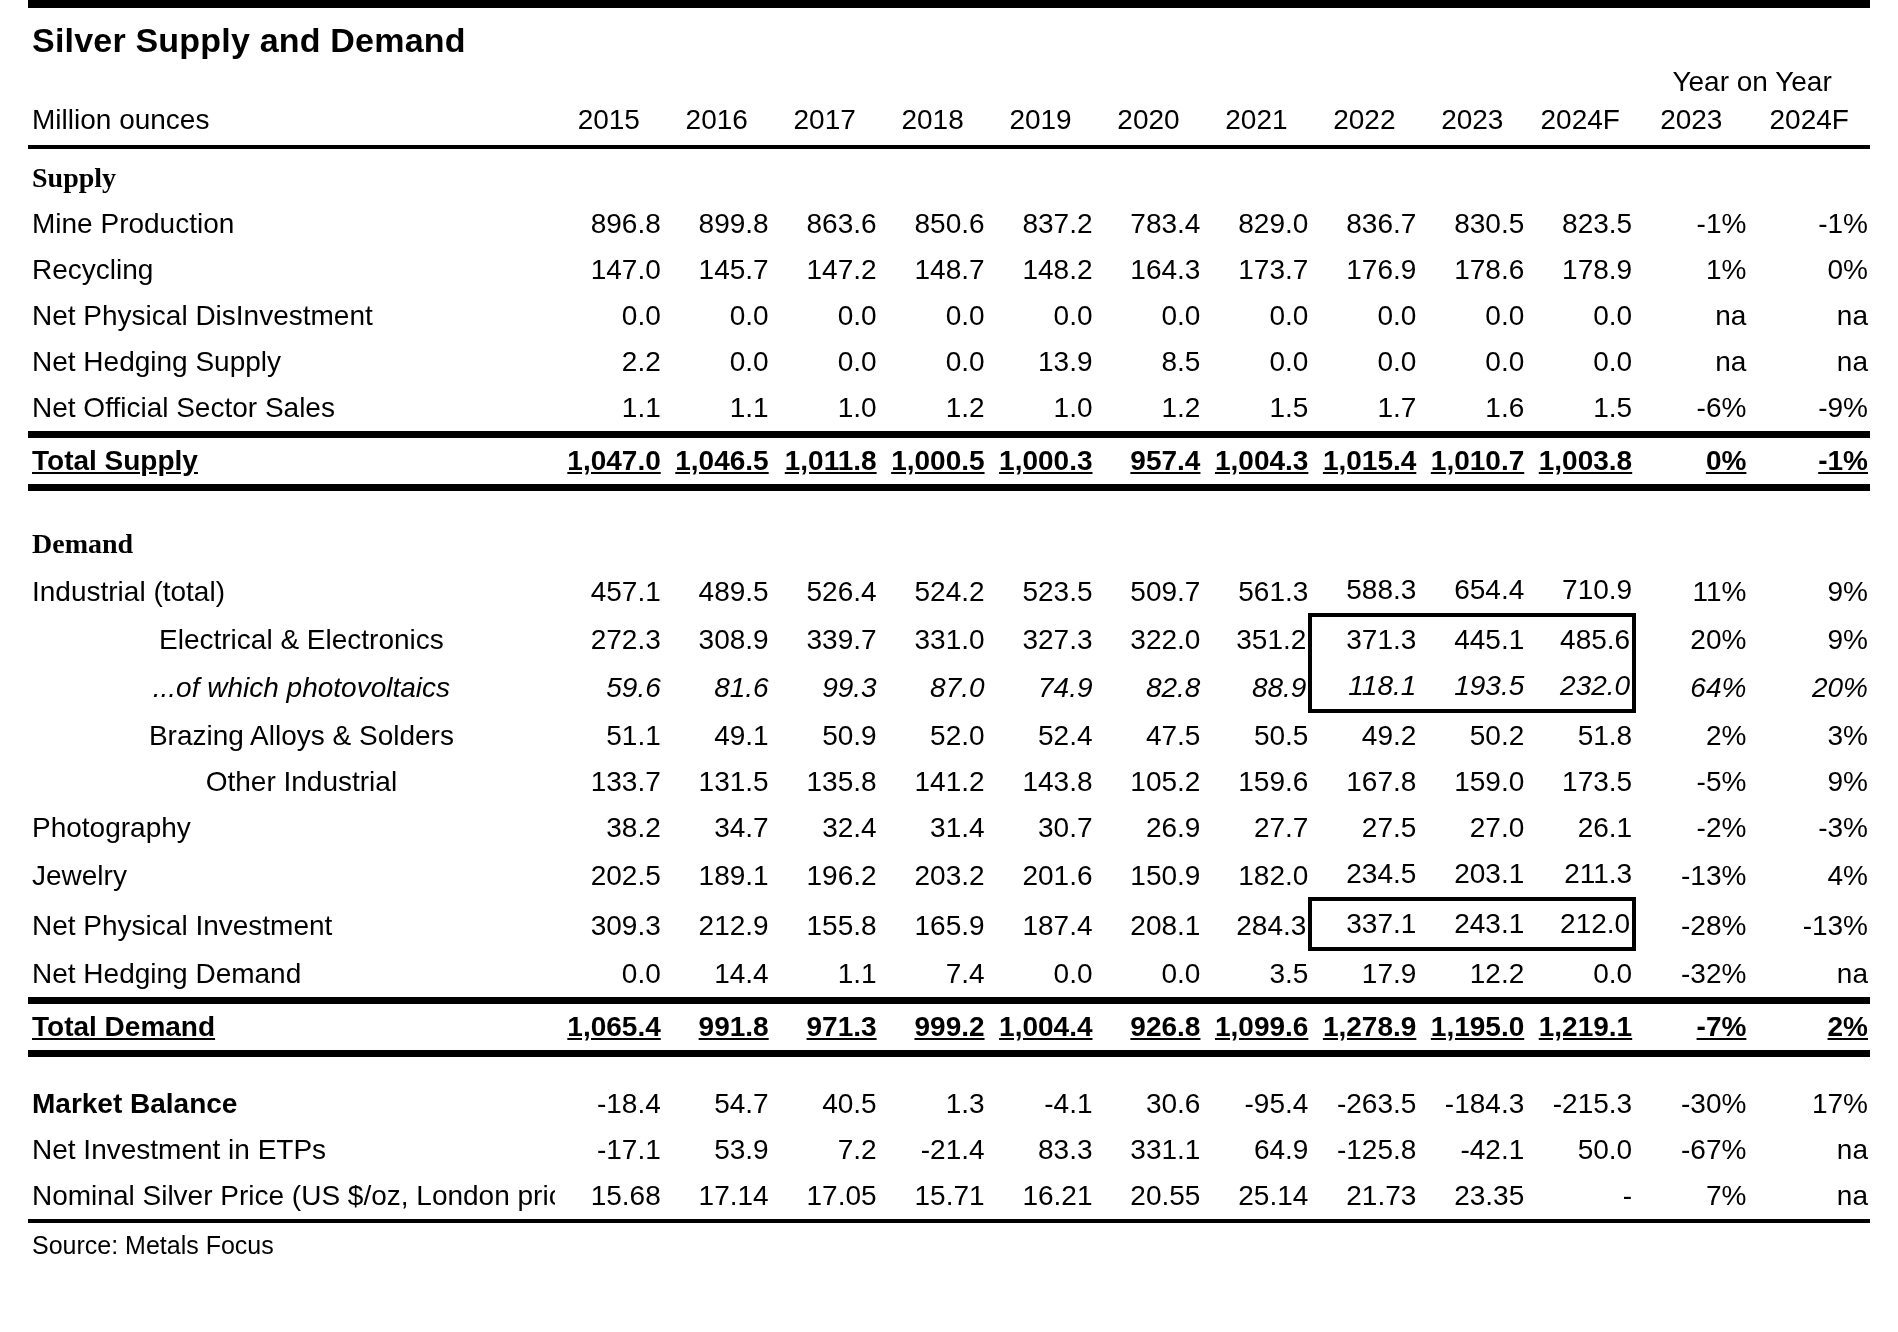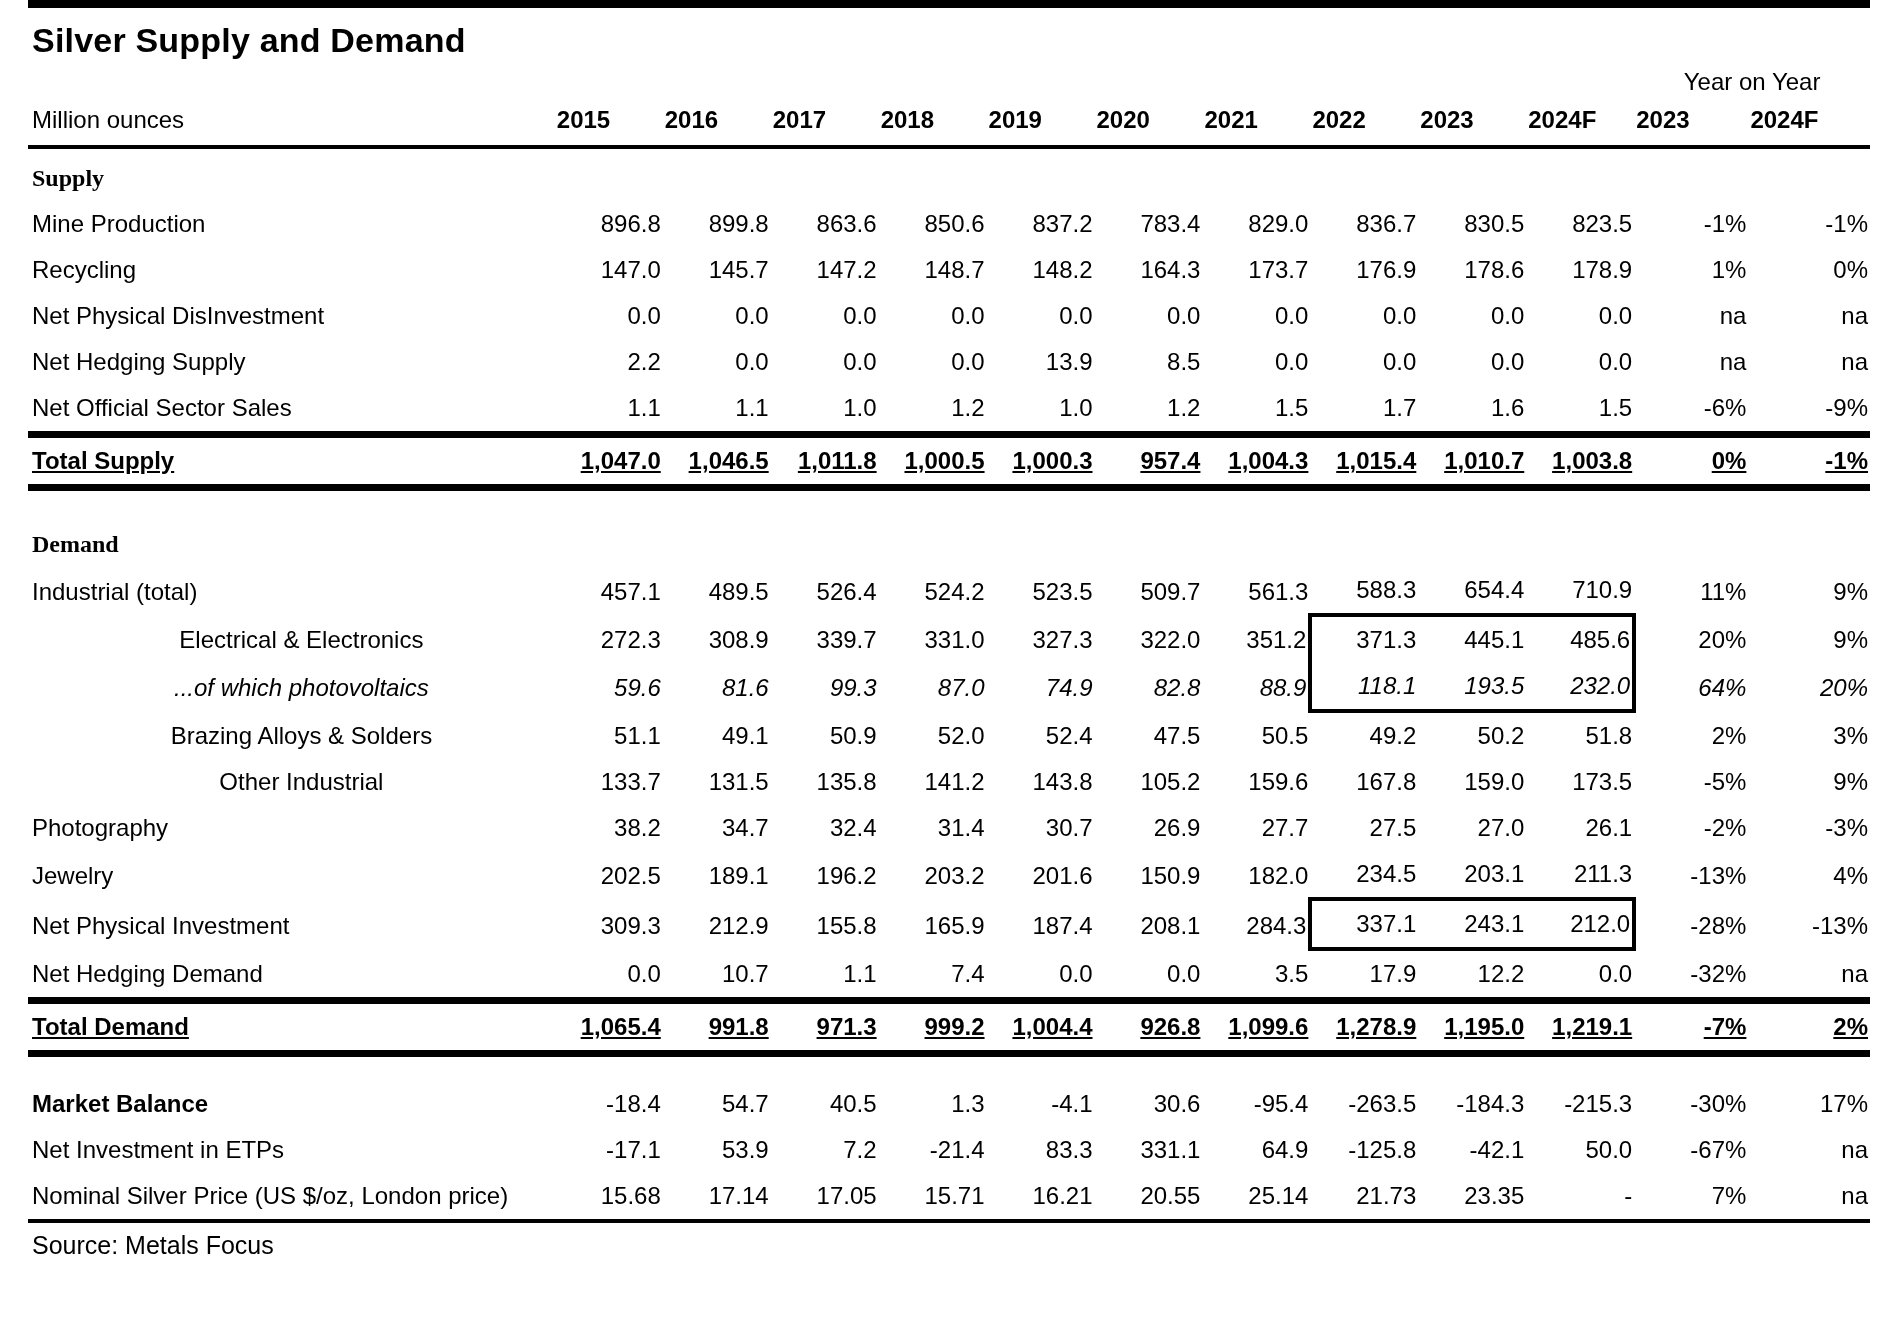--- a/index.html
+++ b/index.html
@@ -9,27 +9,27 @@
     background:#ffffff;color:#000000;
     font-family:"Liberation Sans", sans-serif;
   }
   .sheet{border-top:8px solid #000;}
   .title{
     font-size:34px;font-weight:700;line-height:38px;
     padding:13px 4px 6px 4px;letter-spacing:0.2px;
   }
   table.sd{
     width:100%;border-collapse:collapse;table-layout:fixed;
-    font-size:24px;line-height:26px;
+    font-size:28px;line-height:26px;
   }
   th,td{padding:10px 2px;vertical-align:bottom;}
   tr.yoy-row th{padding:4px 2px 2px 2px;font-weight:400;text-align:center;}
   tr.main-header th{border-bottom:4px solid #000;padding-bottom:12px;}
   th.unit{font-weight:400;text-align:left;padding-left:4px;}
-  th.yhead{font-weight:700;text-align:left;}
+  th.yhead{font-weight:400;text-align:center;}
   td.label{text-align:left;padding-left:4px;overflow:hidden;white-space:nowrap;}
   td.ind1{padding-left:22px;text-align:center;}
   td.num{text-align:right;white-space:nowrap;}
   tr.section td{font-weight:700;padding-top:16px;font-family:Liberation Serif, serif;}
   tr.total td{font-weight:700;border-top:7px solid #000;border-bottom:7px solid #000;text-decoration:underline;}
   tr.total2 td{font-weight:700;border-top:5px solid #000;border-bottom:7px solid #000;}
   tr.price td{border-bottom:4px solid #000;}
   tr.bold-label td.label{font-weight:700;}
   tr.italic td{font-style:italic;}
   tr.spacer td{padding:0;height:24px;border:none;}
@@ -323,21 +323,21 @@
             <td class="num">284.3</td>
             <td class="num box-t box-b box-l">337.1</td>
             <td class="num box-t box-b">243.1</td>
             <td class="num box-t box-b box-r">212.0</td>
             <td class="num">-28%</td>
             <td class="num">-13%</td>
           </tr>
           <tr class="">
             <td class="label">Net Hedging Demand</td>
             <td class="num">0.0</td>
-            <td class="num">10.7</td>
+            <td class="num">14.4</td>
             <td class="num">1.1</td>
             <td class="num">7.4</td>
             <td class="num">0.0</td>
             <td class="num">0.0</td>
             <td class="num">3.5</td>
             <td class="num">17.9</td>
             <td class="num">12.2</td>
             <td class="num">0.0</td>
             <td class="num">-32%</td>
             <td class="num">na</td>

